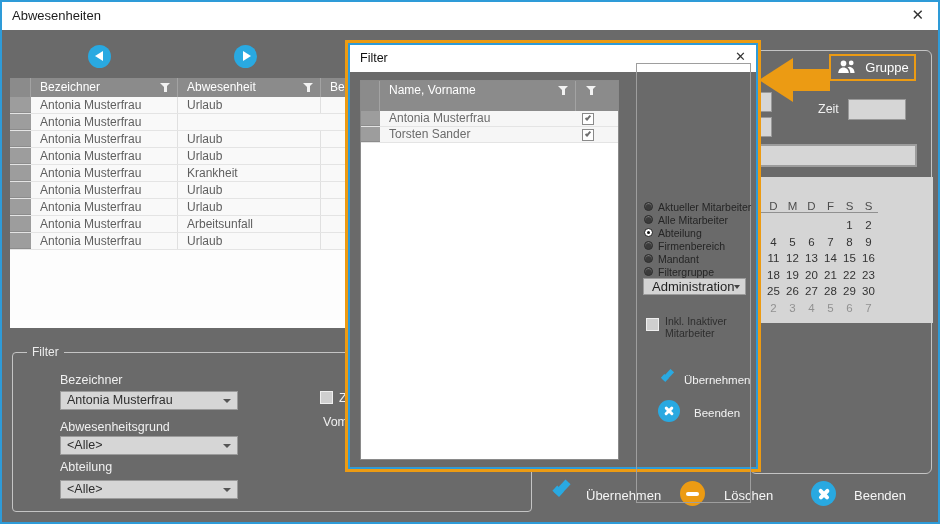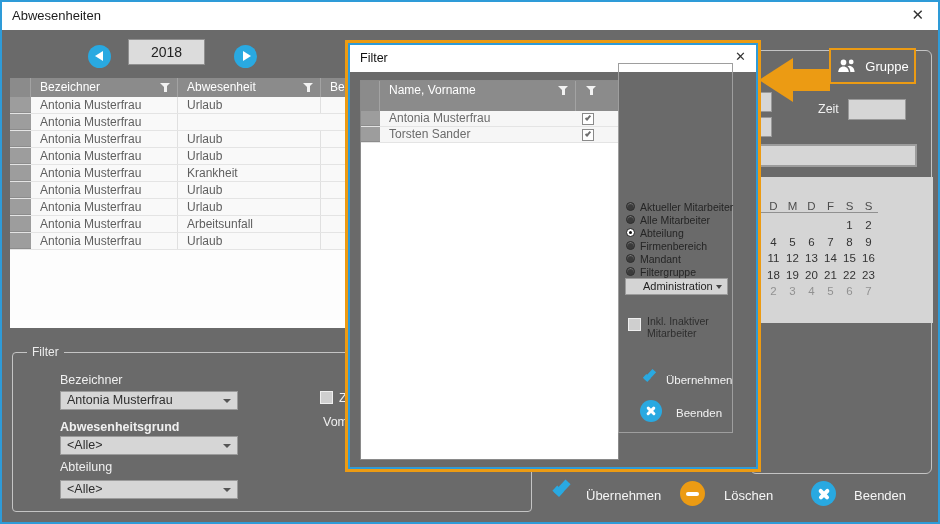--- a/index.html
+++ b/index.html
@@ -59,21 +59,21 @@
   .minus-bar { position:absolute; left:6px; top:10.5px; width:13px; height:4px; background:#fff; border-radius:2px; }
   .xwrap { position:absolute; inset:0; }
   .xwrap::before, .xwrap::after { content:""; position:absolute; left:50%; top:50%; width:13px; height:3.6px;
       background:#fff; border-radius:2px; }
   .xwrap::before { transform:translate(-50%,-50%) rotate(45deg); }
   .xwrap::after  { transform:translate(-50%,-50%) rotate(-45deg); }
 
   
   .rbox { left:748px; top:48px; width:182px; height:424px; border-radius:6px; }
   .stub { position:absolute; width:20px; height:20px; background:#d6d6d6; border:1px solid #999; }
-  .gruppe-btn { position:absolute; left:827px; top:46px; width:87px; height:36px; background:#6a6a6a;
+  .gruppe-btn { position:absolute; left:827px; top:52px; width:87px; height:27px; background:#6a6a6a;
       border:2px solid var(--orange); display:flex; align-items:center; justify-content:center; gap:7px;
       color:#fff; font-size:13px; z-index:70; }
   .arrow-head { position:absolute; left:757px; top:56px; width:0; height:0; z-index:65;
       border-top:22px solid transparent; border-bottom:22px solid transparent; border-right:34px solid var(--orange); }
   .arrow-body { position:absolute; left:790px; top:67px; width:38px; height:22px; background:var(--orange); z-index:65; }
   .field { position:absolute; background:#d6d6d6; border:1px solid #999; }
   .wide-field { position:absolute; left:752px; top:142px; width:163px; height:23px;
       background:#d6d6d6; border:2px solid #9c9c9c; }
 
   
@@ -103,30 +103,30 @@
   .dl-head .hc { position:relative; line-height:18px; border-right:1px solid #a3a3a3; }
   .dl-head .h0 { width:19px; } .dl-head .h1 { flex:1; padding-left:9px; } .dl-head .h2 { width:42px; border-right:none; }
   .dl-row { display:flex; height:16px; background:#f6f6f6; border-bottom:1px solid #e4e4e4;
             font-size:12px; color:#6b6b6b; }
   .dl-row .rh { width:19px; background:#9d9d9d; border-bottom:1px solid #8c8c8c; }
   .dl-row .nm { flex:1; padding-left:9px; line-height:15px; white-space:nowrap; overflow:hidden; }
   .dl-row .ck { width:42px; position:relative; }
   .cbx { position:absolute; left:6px; top:1.5px; width:12px; height:12px; background:#fff; border:1px solid #8a8a8a; }
   .cbx .tick { position:absolute; left:1.5px; top:2px; width:6px; height:3px;
                border-left:2px solid #6f6f6f; border-bottom:2px solid #6f6f6f; transform:rotate(-48deg); }
-  .dpanel { position:absolute; left:268px; top:18px; width:115px; height:370px; border:1px solid #9e9e9e; }
+  .dpanel { position:absolute; left:286px; top:18px; width:115px; height:440px; border:1px solid #9e9e9e; }
   .radio-list { position:absolute; left:7px; top:136px; }
   .radio-row { display:flex; align-items:center; height:13px; gap:5px; }
   .radio { width:9px; height:9px; border-radius:50%; background:#3b3b3b; border:1px solid #2e2e2e;
            box-shadow:inset 0 1px 1px rgba(255,255,255,.35); flex:none; }
   .radio.sel { background:#fff; border:1px solid #1d1d1d; position:relative; box-shadow:none; }
   .radio.sel::after { content:""; position:absolute; inset:2px; border-radius:50%; background:#111; }
   .radio-row span.lbl { font-size:10.5px; color:#252525; white-space:nowrap; }
   .dpanel .dd2 { position:absolute; left:6px; top:214px; width:103px; height:17px; background:#d4d4d4;
-                 border:1px solid #9b9b9b; font-size:11px; color:#1f1f1f; line-height:15px; padding-left:17px; }
+                 border:1px solid #9b9b9b; font-size:13px; color:#1f1f1f; line-height:15px; padding-left:8px; }
   .dpanel .dd2::after { content:""; position:absolute; right:5px; top:6px; width:0; height:0;
                  border-left:3.5px solid transparent; border-right:3.5px solid transparent; border-top:4px solid #444; }
   .dchk { position:absolute; left:9px; top:254px; width:13px; height:13px; background:#cfcfcf; border:1px solid #efefef; }
   .dchk-lbl { position:absolute; left:28px; top:251px; font-size:10.5px; line-height:12px; color:#2e2e2e; }
   .check-sm { position:absolute; width:13px; height:6px; border-left:5px solid var(--blue);
               border-bottom:5px solid var(--blue); transform:rotate(-47deg); }
   .d-act-label { position:absolute; font-size:11.5px; color:#f3f3f3; }
   .b-circle-sm { position:absolute; width:22px; height:22px; border-radius:50%; background:var(--blue); }
   .b-circle-sm .xwrap::before, .b-circle-sm .xwrap::after { width:11px; height:3.2px; }
 </style>
@@ -136,21 +136,20 @@
 <div class="stage">
 
   <div class="titlebar">
     <span class="ttl">Abwesenheiten</span>
     <span class="close">✕</span>
   </div>
 
   <div class="circle-btn" style="left:86px; top:43px;">
     <span class="tri-l"></span>
   </div>
-  <div class="year-btn">2018</div>
   <div class="circle-btn" style="left:232px; top:43px;">
     <span class="tri-r"></span>
   </div>
 
   <div class="mtable">
     <div class="t-head">
       <div class="hc h0"></div>
       <div class="hc h1">
         <span>Bezeichner</span>
         <span class="funnel"></span>
@@ -217,21 +216,21 @@
           <div class="tc c2">Urlaub</div>
           <div class="tc c3"></div>
         </div>
       </div>
   </div>
 
   <div class="gbox fbox">
     <span class="legend">Filter</span>
     <span class="flabel" style="left:47px; top:20px;">Bezeichner</span>
     <div class="dd" style="left:47px; top:38px; width:178px;">Antonia Musterfrau</div>
-    <span class="flabel" style="left:47px; top:67px;font-weight:bold;">Abwesenheitsgrund</span>
+    <span class="flabel" style="left:47px; top:67px;">Abwesenheitsgrund</span>
     <div class="dd" style="left:47px; top:83px; width:178px;">&lt;Alle&gt;</div>
     <span class="flabel" style="left:47px; top:107px;">Abteilung</span>
     <div class="dd" style="left:47px; top:127px; width:178px;">&lt;Alle&gt;</div>
     <div class="chk" style="left:307px; top:38px;"></div>
     <span class="flabel" style="left:326px; top:38px;">Ze</span>
     <span class="flabel" style="left:310px; top:62px;">Vom</span>
     <span class="flabel" style="left:317px; top:86px;margin-left:45px;">Bis</span>
   </div>
 
   <span class="check-lg" style="left:551px; top:481px;"></span>
@@ -291,20 +290,29 @@
           <div class="cal-cell">16</div>
         </div>
         <div class="cal-week">
           <div class="cal-cell">17</div>
           <div class="cal-cell">18</div>
           <div class="cal-cell">19</div>
           <div class="cal-cell">20</div>
           <div class="cal-cell">21</div>
           <div class="cal-cell">22</div>
           <div class="cal-cell">23</div>
+        </div>
+        <div class="cal-week">
+          <div class="cal-cell">24</div>
+          <div class="cal-cell">25</div>
+          <div class="cal-cell">26</div>
+          <div class="cal-cell">27</div>
+          <div class="cal-cell">28</div>
+          <div class="cal-cell">29</div>
+          <div class="cal-cell">30</div>
         </div>
         <div class="cal-week muted">
           <div class="cal-cell">1</div>
           <div class="cal-cell">2</div>
           <div class="cal-cell">3</div>
           <div class="cal-cell">4</div>
           <div class="cal-cell">5</div>
           <div class="cal-cell">6</div>
           <div class="cal-cell">7</div>
         </div>

